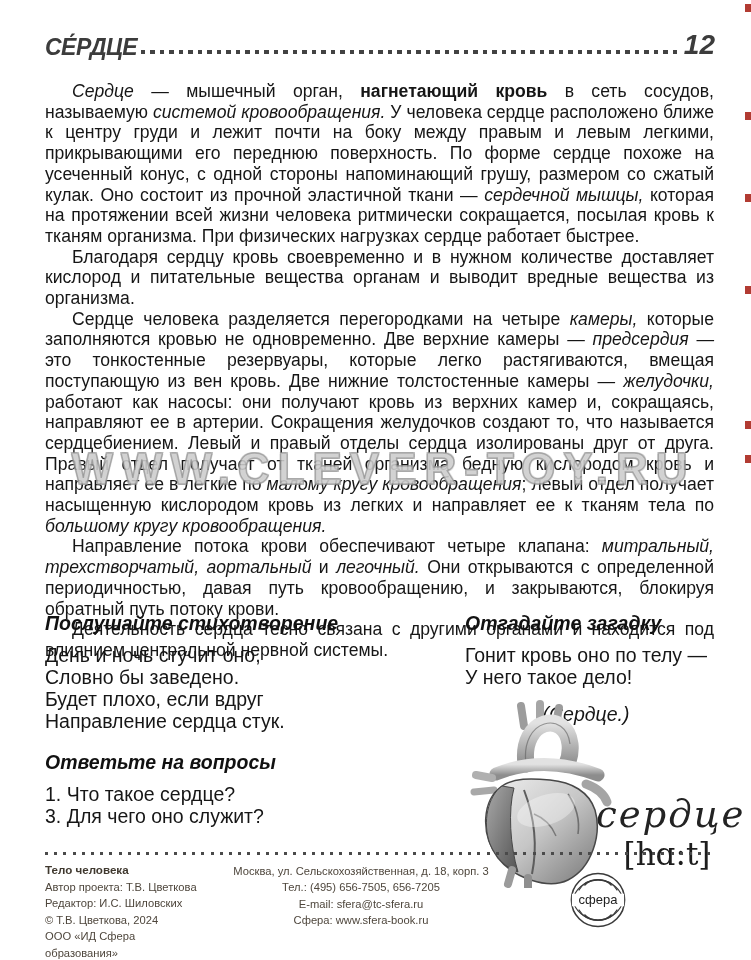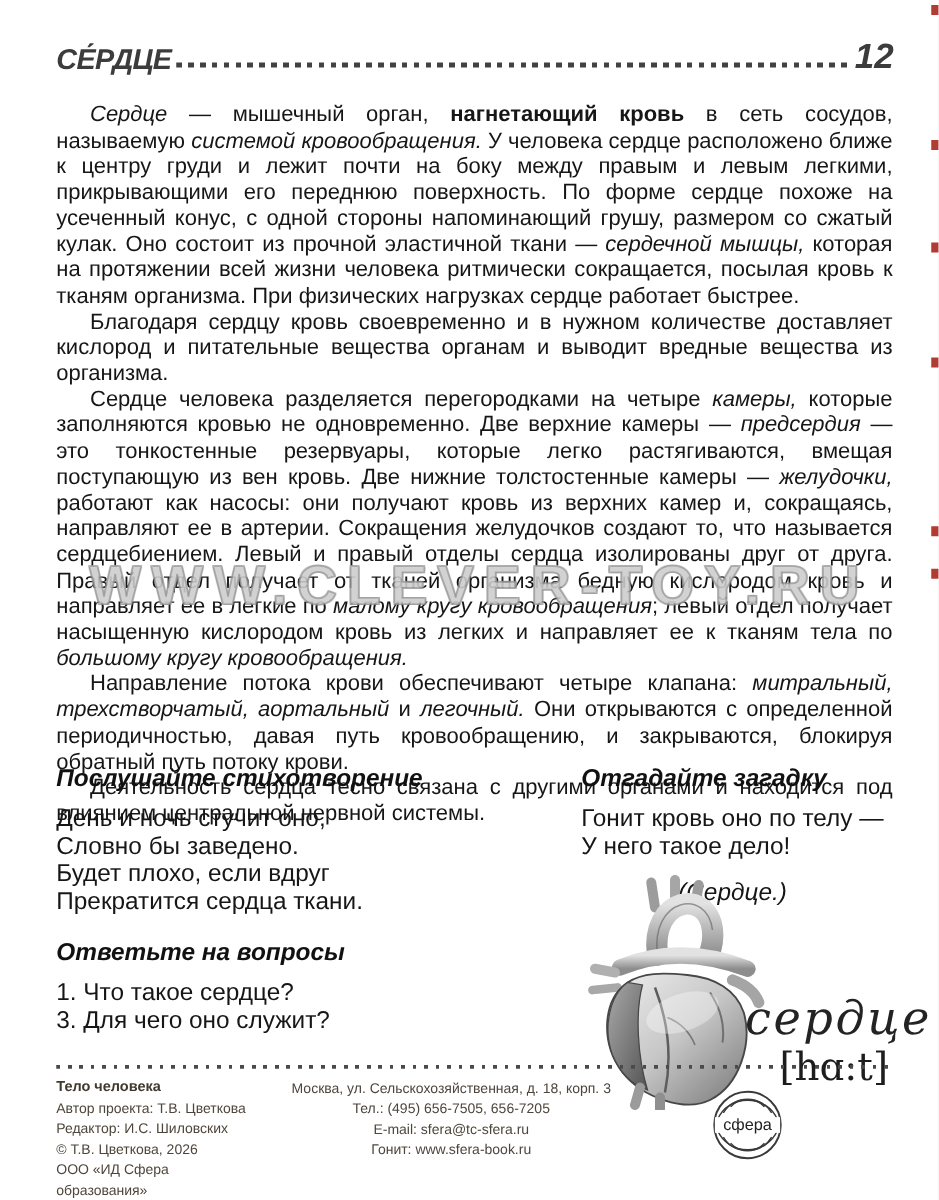--- a/index.html
+++ b/index.html
@@ -115,21 +115,21 @@
     <p class="para"><span>Деятельность сердца тесно связана с другими органами и находится под влиянием центральной нервной системы.</span></p>
   </main>
 
   <div class="watermark">WWW.CLEVER-TOY.RU</div>
 
   <section class="poem">
     <h2 class="sec-head">Послушайте стихотворение</h2>
     <div class="line">День и ночь стучит оно,</div>
     <div class="line">Словно бы заведено.</div>
     <div class="line">Будет плохо, если вдруг</div>
-    <div class="line">Прекратится сердца ткани.</div>
+    <div class="line">Направление сердца стук.</div>
   </section>
 
   <section class="riddle">
     <h2 class="sec-head">Отгадайте загадку</h2>
     <div class="line">Гонит кровь оно по телу —</div>
     <div class="line">У него такое дело!</div>
     <div class="answer">(Сердце.)</div>
   </section>
 
   <section class="questions">
@@ -188,28 +188,28 @@
     <div class="vocab-tr">[hɑ:t]</div>
   </div>
 
   <footer class="footer">
     <div class="dotline"></div>
     <div class="footer-cols">
       <div class="f-left">
         <div class="f-title">Тело человека</div>
         <div class="f-line">Автор проекта: Т.В. Цветкова</div>
         <div class="f-line">Редактор: И.С. Шиловских</div>
-        <div class="f-line">© Т.В. Цветкова, 2026</div>
+        <div class="f-line">© Т.В. Цветкова, 2024</div>
         <div class="f-line">ООО «ИД Сфера образования»</div>
       </div>
       <div class="f-mid">
         <div class="f-line">Москва, ул. Сельскохозяйственная, д. 18, корп. 3</div>
         <div class="f-line">Тел.: (495) 656-7505, 656-7205</div>
         <div class="f-line">E-mail: sfera@tc-sfera.ru</div>
-        <div class="f-line">Гонит: www.sfera-book.ru</div>
+        <div class="f-line">Сфера: www.sfera-book.ru</div>
       </div>
       <div class="f-logo">
         <svg width="58" height="58" viewBox="0 0 60 60" xmlns="http://www.w3.org/2000/svg">
           <circle cx="30" cy="30" r="27.5" fill="none" stroke="#3a3a3a" stroke-width="1.6"></circle>
           <path d="M5,26 C14,4 46,4 55,26" fill="none" stroke="#3a3a3a" stroke-width="1.2"></path>
           <path d="M10,20 C19,5 41,5 50,20" fill="none" stroke="#3a3a3a" stroke-width="1.2"></path>
           <path d="M16,15 C23,7 37,7 44,15" fill="none" stroke="#3a3a3a" stroke-width="1.2"></path>
           <path d="M5,34 C14,56 46,56 55,34" fill="none" stroke="#3a3a3a" stroke-width="1.2"></path>
           <path d="M10,40 C19,55 41,55 50,40" fill="none" stroke="#3a3a3a" stroke-width="1.2"></path>
           <path d="M16,45 C23,53 37,53 44,45" fill="none" stroke="#3a3a3a" stroke-width="1.2"></path>

